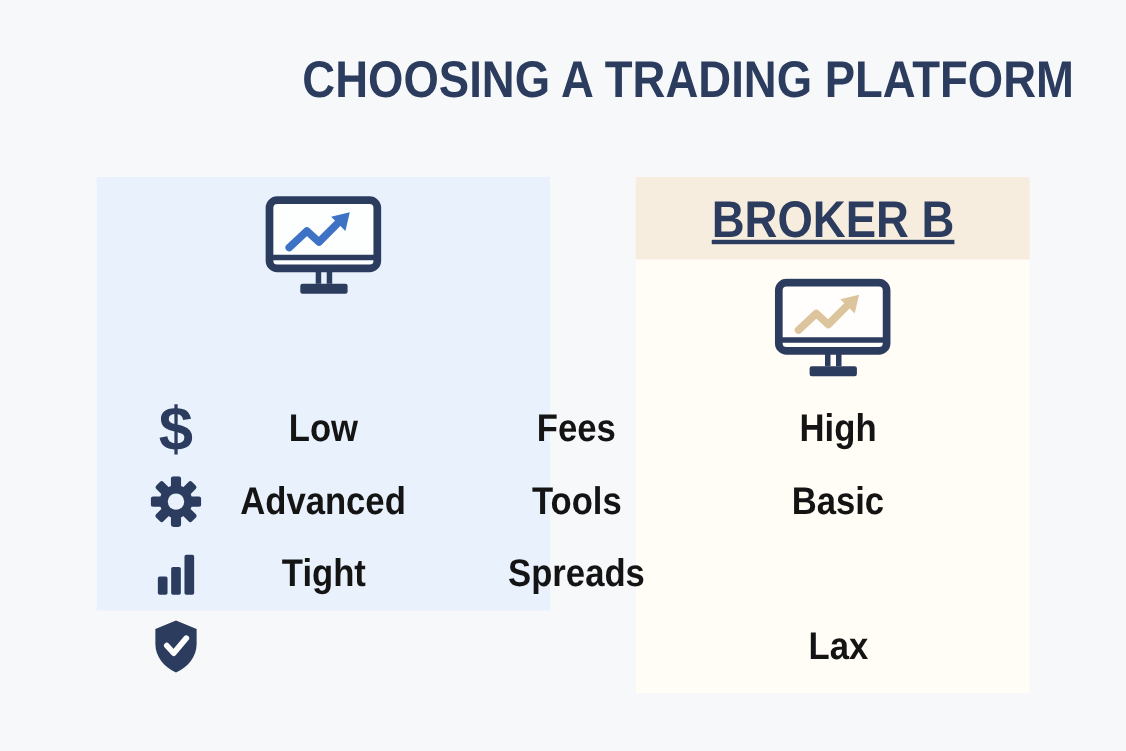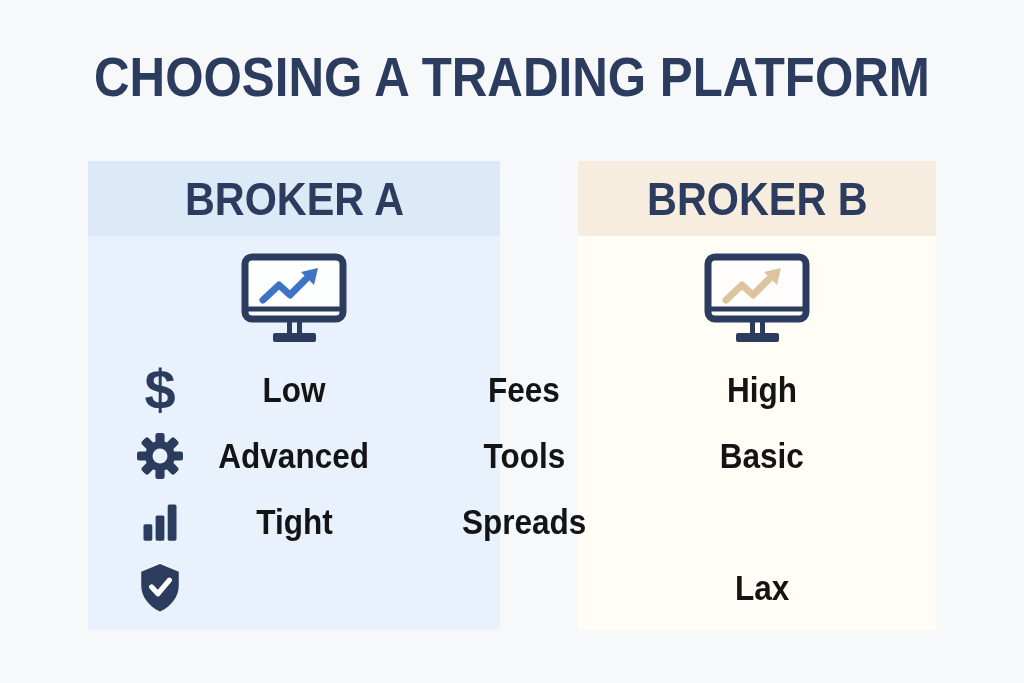--- a/index.html
+++ b/index.html
@@ -17,34 +17,34 @@
   html,body{width:1024px;height:683px;overflow:hidden;}
   body{
     position:relative;
     background:var(--page-bg);
     font-family:"Liberation Sans","DejaVu Sans",sans-serif;
     color:var(--row-text);
   }
   .condensed{display:inline-block;transform:scaleX(0.88);transform-origin:center;}
   .title{
     position:absolute;left:0;right:0;top:44px;
-    text-align:center;
-    font-size:56px;font-weight:700;letter-spacing:0px;
+    text-align:right;
+    font-size:47px;font-weight:700;letter-spacing:0px;
     color:var(--navy);
     white-space:nowrap;
   }
   .panel{position:absolute;top:161px;height:469px;}
   .panel-a{left:88px;width:412px;}
   .panel-b{left:578px;width:358px;}
   .panel-header{
     height:75px;display:flex;align-items:center;justify-content:center;
     font-size:47px;font-weight:700;color:var(--navy);white-space:nowrap;
   }
   .panel-a .panel-header{background:var(--panel-a-header-bg);}
-  .panel-b .panel-header{background:var(--panel-b-header-bg);}
+  .panel-b .panel-header{background:var(--panel-b-header-bg);text-decoration:underline;}
   .panel-body{position:relative;height:394px;}
   .panel-a .panel-body{background:var(--panel-a-body-bg);}
   .panel-b .panel-body{background:var(--panel-b-body-bg);}
   .monitor{
     position:absolute;top:17px;left:50%;
     transform:translateX(-50%);
   }
   .row{
     position:absolute;left:0;width:1024px;height:44px;
   }
@@ -64,23 +64,20 @@
     font-size:56px;font-weight:700;color:var(--navy);
     line-height:44px;
   }
 </style>
 </head>
 <body>
 
 <h1 class="title"><span class="condensed">CHOOSING A TRADING PLATFORM</span></h1>
 
 <section class="panel panel-a">
-  <header class="panel-header">
-    <span class="condensed">BROKER A</span>
-  </header>
   <div class="panel-body">
     <svg class="monitor" width="110" height="90" viewBox="0 0 110 90">
       <rect x="6" y="4" width="98" height="62" rx="7" fill="#fdfefe" stroke="var(--navy)" stroke-width="7"></rect>
       <line x1="8" y1="56" x2="102" y2="56" stroke="var(--navy)" stroke-width="5"></line>
       <polyline points="24,47 40,32 51,42 67,26" fill="none" stroke="var(--trend-a)" stroke-width="7" stroke-linecap="round" stroke-linejoin="round"></polyline>
       <polygon points="79,15 62,19 75,32" fill="var(--trend-a)"></polygon>
       <rect x="48" y="67" width="5" height="13" fill="var(--navy)"></rect>
       <rect x="58" y="67" width="5" height="13" fill="var(--navy)"></rect>
       <rect x="34" y="80" width="43" height="9" rx="2" fill="var(--navy)"></rect>
     </svg>

